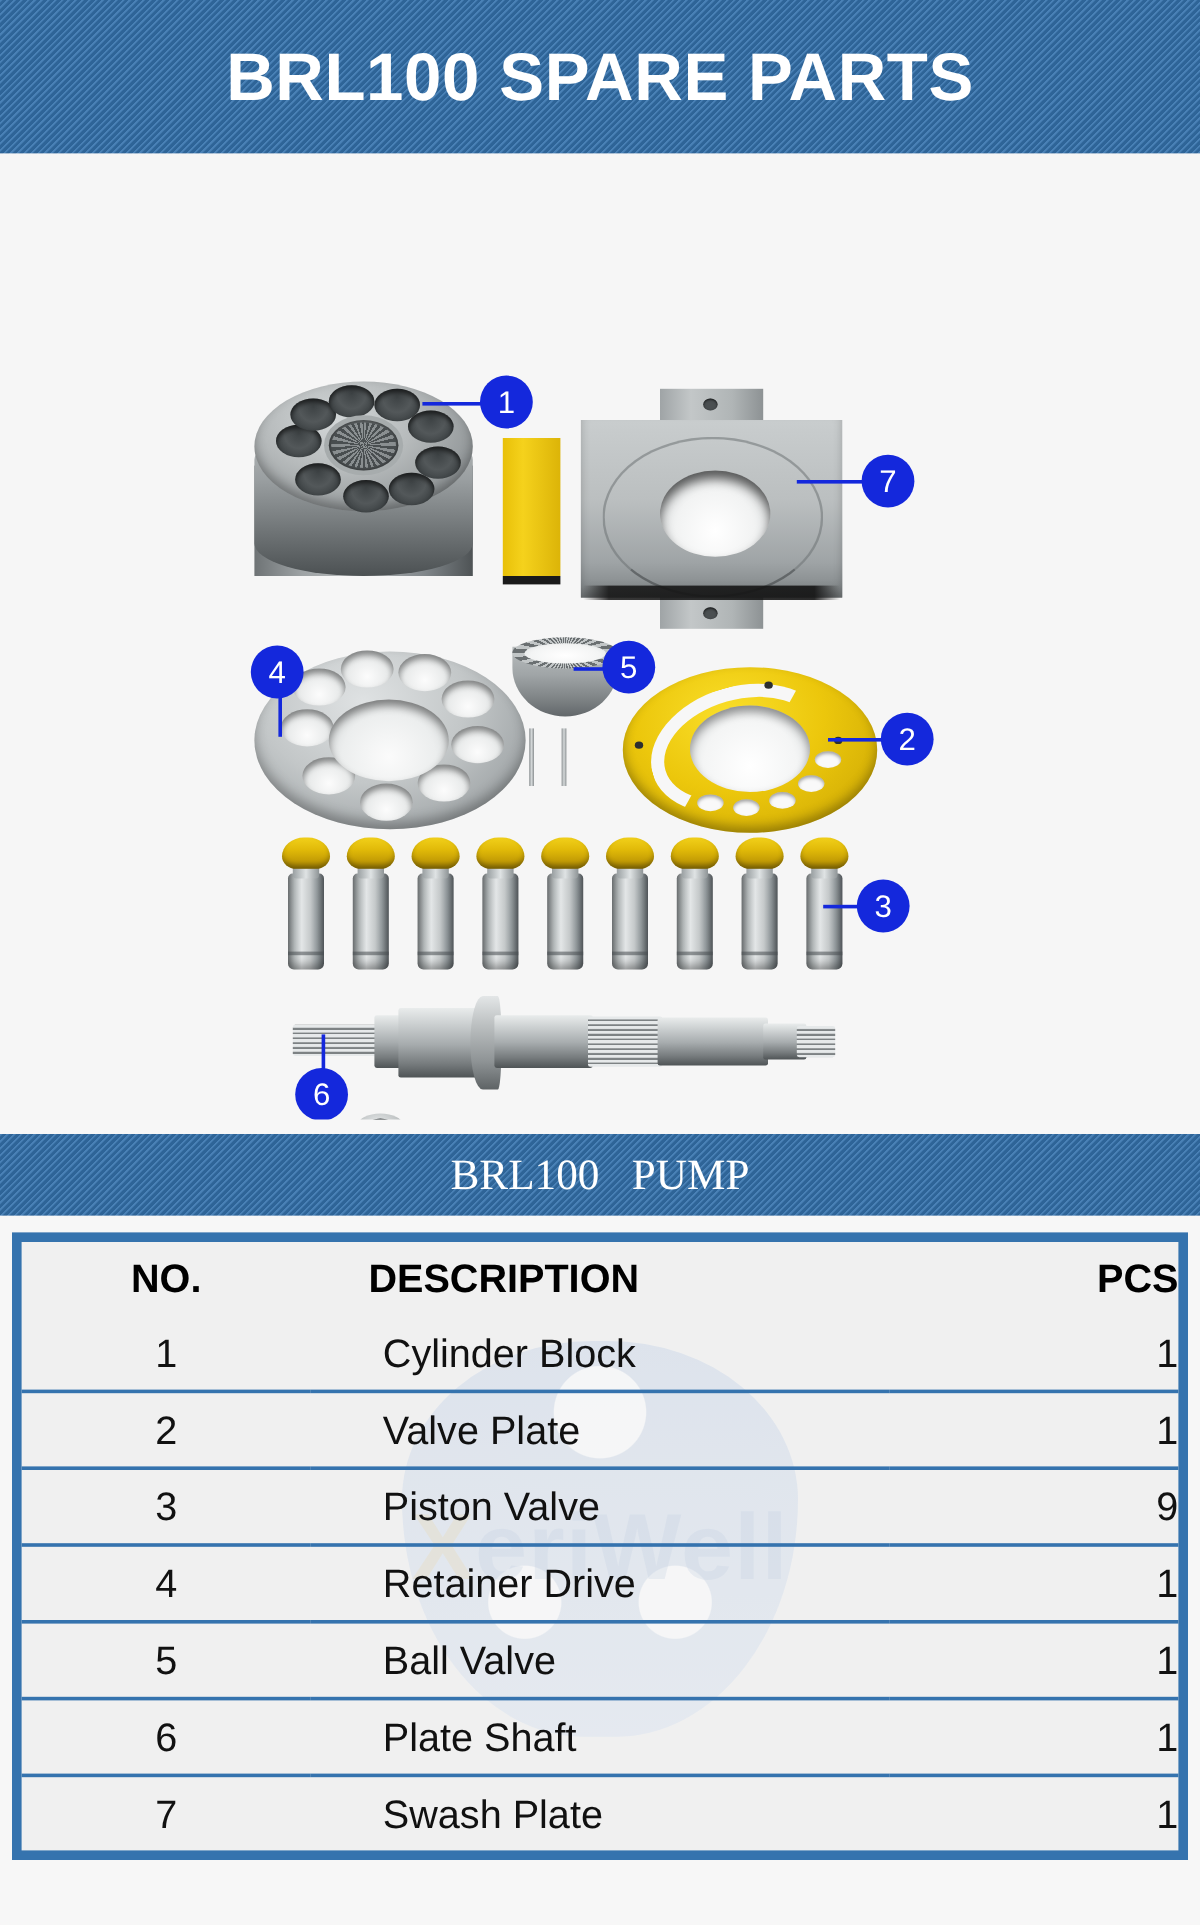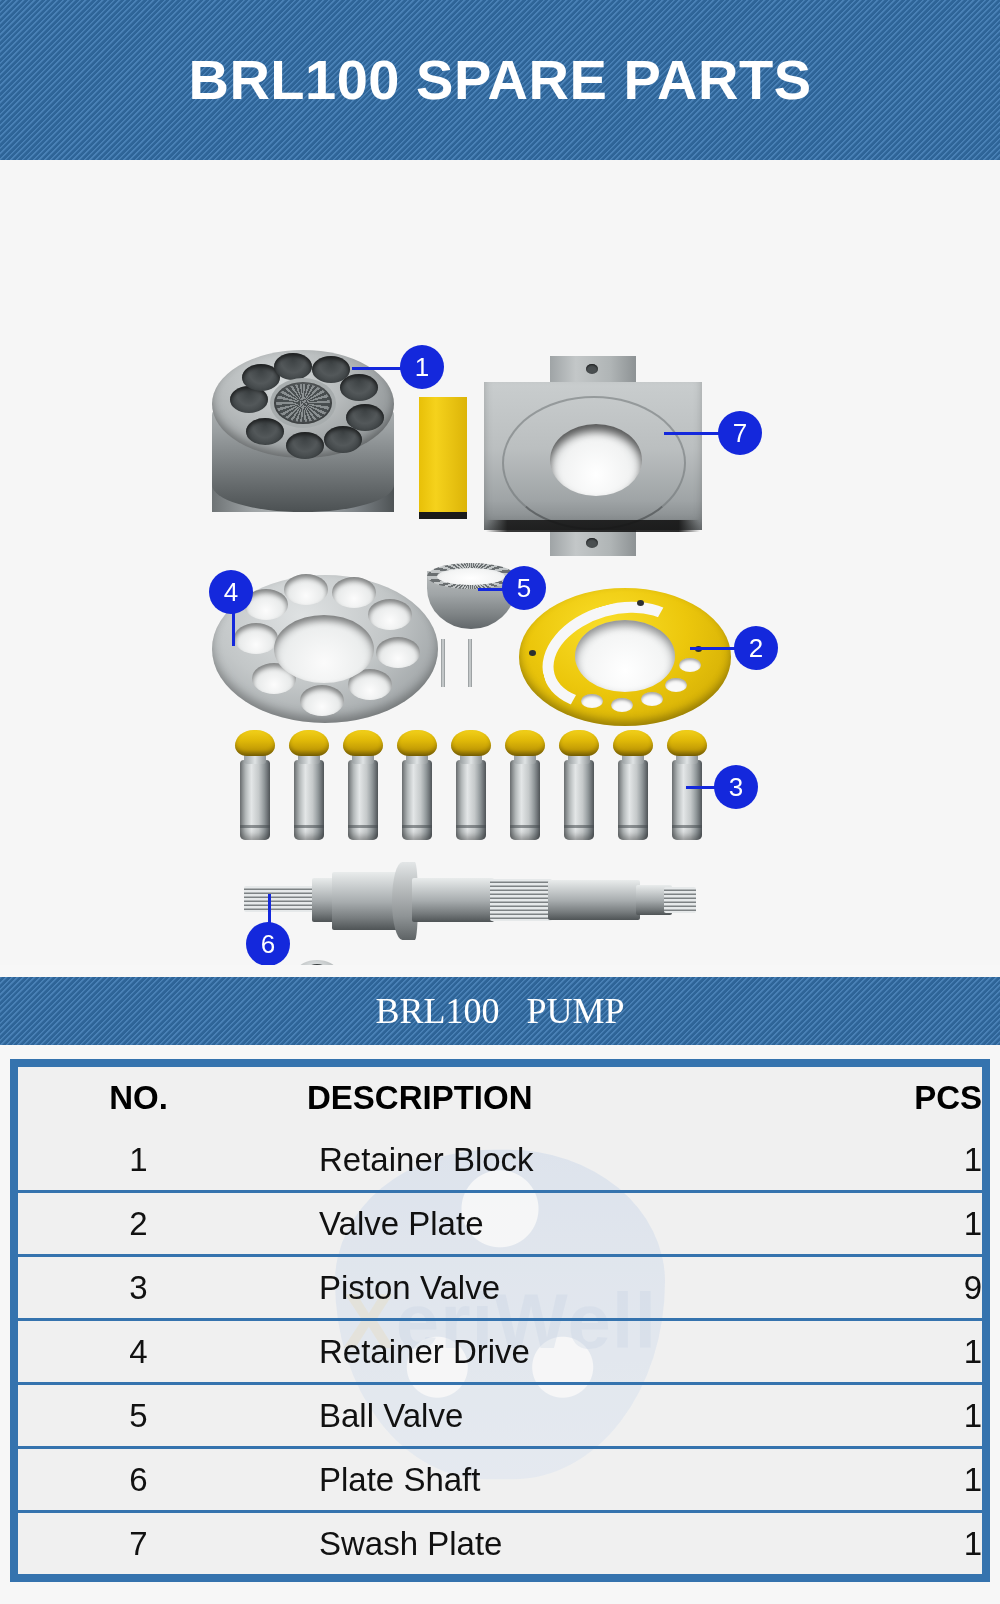--- a/index.html
+++ b/index.html
@@ -21,21 +21,21 @@
         135deg,
         rgba(255,255,255,0.10) 0px,
         rgba(255,255,255,0.10) 1px,
         rgba(0,0,0,0.13) 2px,
         rgba(0,0,0,0.13) 4px);
     display:flex;
     align-items:center;
     justify-content:center;
     box-sizing:border-box;
   }
-  #header-banner{height:160px;}
+  #header-banner{height:128px;}
   #header-title{
     color:#ffffff;
     font-size:56px;
     font-weight:bold;
     letter-spacing:0.5px;
     line-height:1;
     white-space:pre;
   }
   #model-banner{height:68px;margin-top:12px;}
   #model-title{
@@ -546,21 +546,21 @@
     <thead>
       <tr>
         <th class="col-no">NO.</th>
         <th class="col-desc">DESCRIPTION</th>
         <th class="col-pcs">PCS</th>
       </tr>
     </thead>
     <tbody>
       <tr>
         <td class="col-no">1</td>
-        <td class="col-desc">Retainer Block</td>
+        <td class="col-desc">Cylinder Block</td>
         <td class="col-pcs">1</td>
       </tr>
       <tr>
         <td class="col-no">2</td>
         <td class="col-desc">Valve Plate</td>
         <td class="col-pcs">1</td>
       </tr>
       <tr>
         <td class="col-no">3</td>
         <td class="col-desc">Piston Valve</td>

